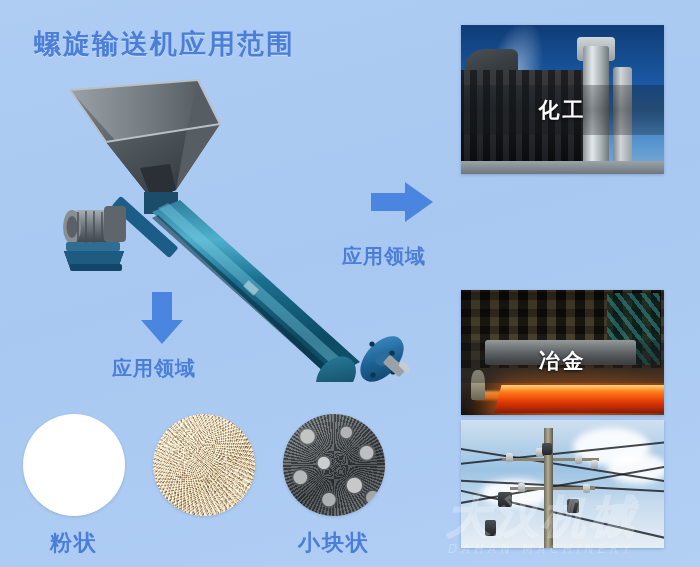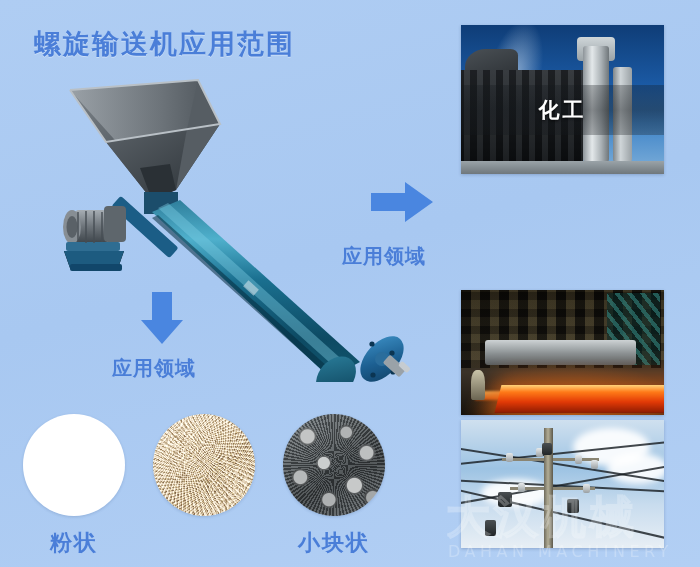--- a/index.html
+++ b/index.html
@@ -326,35 +326,36 @@
 
   
   .watermark {
     position: absolute;
     left: 438px;
     top: 486px;
     width: 262px;
     height: 78px;
     pointer-events: none;
     opacity: .30;
+    font-style: italic;
   }
   .wm-cn {
     position: absolute;
     left: 8px; top: 2px;
     font-size: 44px;
     font-weight: 700;
     letter-spacing: 4px;
     color: transparent;
     -webkit-text-stroke: 1.4px rgba(255,255,255,.85);
     white-space: nowrap;
   }
   .wm-en {
     position: absolute;
     left: 10px; top: 56px;
-    font-size: 16px;
+    font-size: 12px;
     letter-spacing: 4.5px;
     color: rgba(255,255,255,.80);
     white-space: nowrap;
   }
 </style>
 </head>
 <body>
 
 <div id="poster">
 
@@ -499,20 +500,23 @@
 
   <div class="panel p3">
     <div class="photo photo-metal">
       <div class="struct"></div>
       <div class="green"></div>
       <div class="furnace"></div>
       <div class="glow"></div>
       <div class="billet2"></div>
       <div class="billet"></div>
       <div class="worker"></div>
+    </div>
+    <div class="band">
+      <span class="band-text">冶金</span>
     </div>
   </div>
 
   <div class="panel p4">
     <div class="photo photo-power">
       <div class="cloud" style="left:55%; top:6%;  width:38%; height:30%;"></div>
       <div class="cloud" style="left:72%; top:26%; width:30%; height:24%;"></div>
       <div class="cloud" style="left:10%; top:46%; width:34%; height:22%;"></div>
       <div class="wire" style="left:-6%; top:20%; width:116%; transform:rotate(9deg);"></div>
       <div class="wire" style="left:-6%; top:34%; width:116%; transform:rotate(-6deg);"></div>

